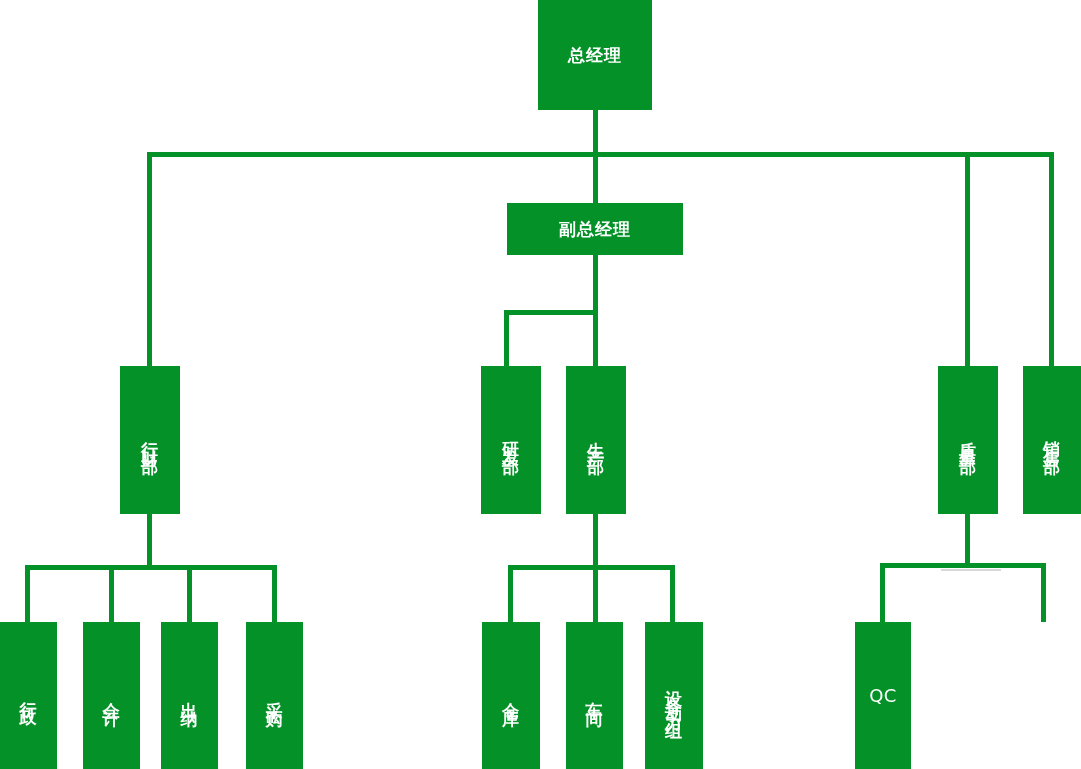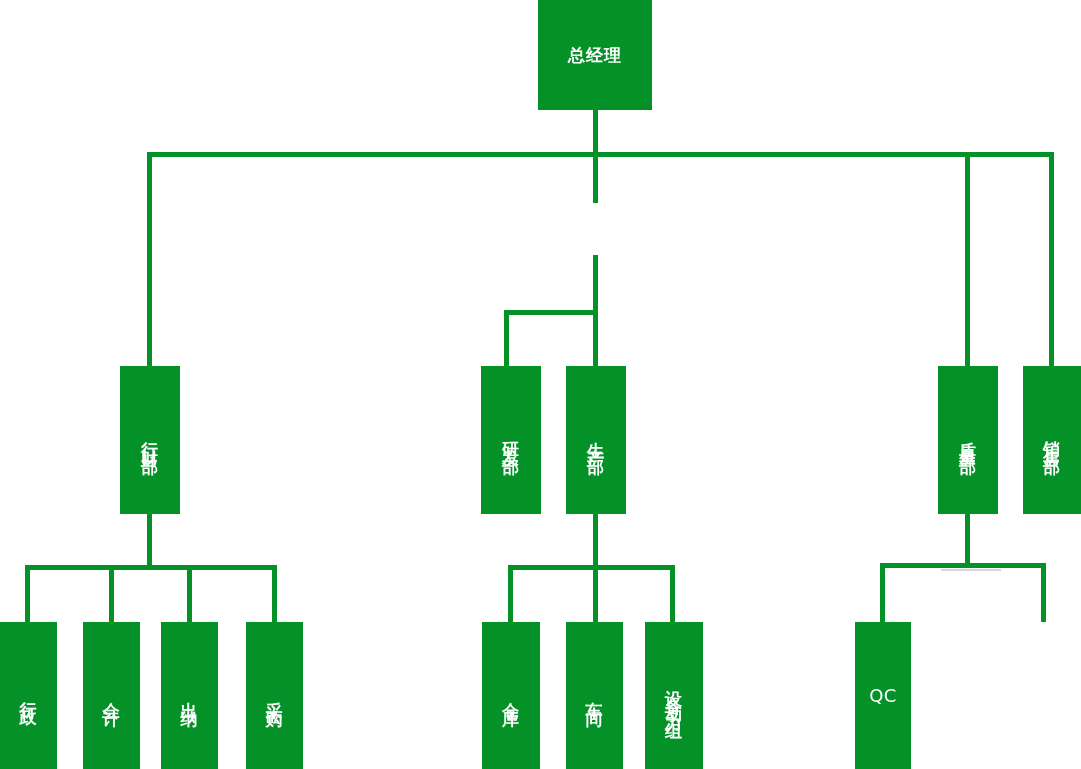--- a/index.html
+++ b/index.html
@@ -83,20 +83,23 @@
 
   <div class="line" style="left:965px;top:514px;width:5px;height:53px"></div>
   <div class="line" style="left:880px;top:563px;width:166px;height:5px"></div>
   <div class="line" style="left:880px;top:563px;width:5px;height:59px"></div>
   <div class="line" style="left:1041px;top:563px;width:5px;height:59px"></div>
   <div class="artifact" style="left:941px;top:569px;width:60px;height:2px"></div>
 
   <div class="node" style="left:538px;top:0;width:114px;height:110px">
       <span class="label">总经理</span>
     </div>
+  <div class="node" style="left:507px;top:203px;width:176px;height:52px">
+      <span class="label">副总经理</span>
+    </div>
 
   <div class="node node--v" style="left:120px;top:366px;width:60px;height:148px">
       <span class="label">行财部</span>
     </div>
   <div class="node node--v" style="left:481px;top:366px;width:60px;height:148px">
       <span class="label">研发部</span>
     </div>
   <div class="node node--v" style="left:566px;top:366px;width:60px;height:148px">
       <span class="label">生产部</span>
     </div>

